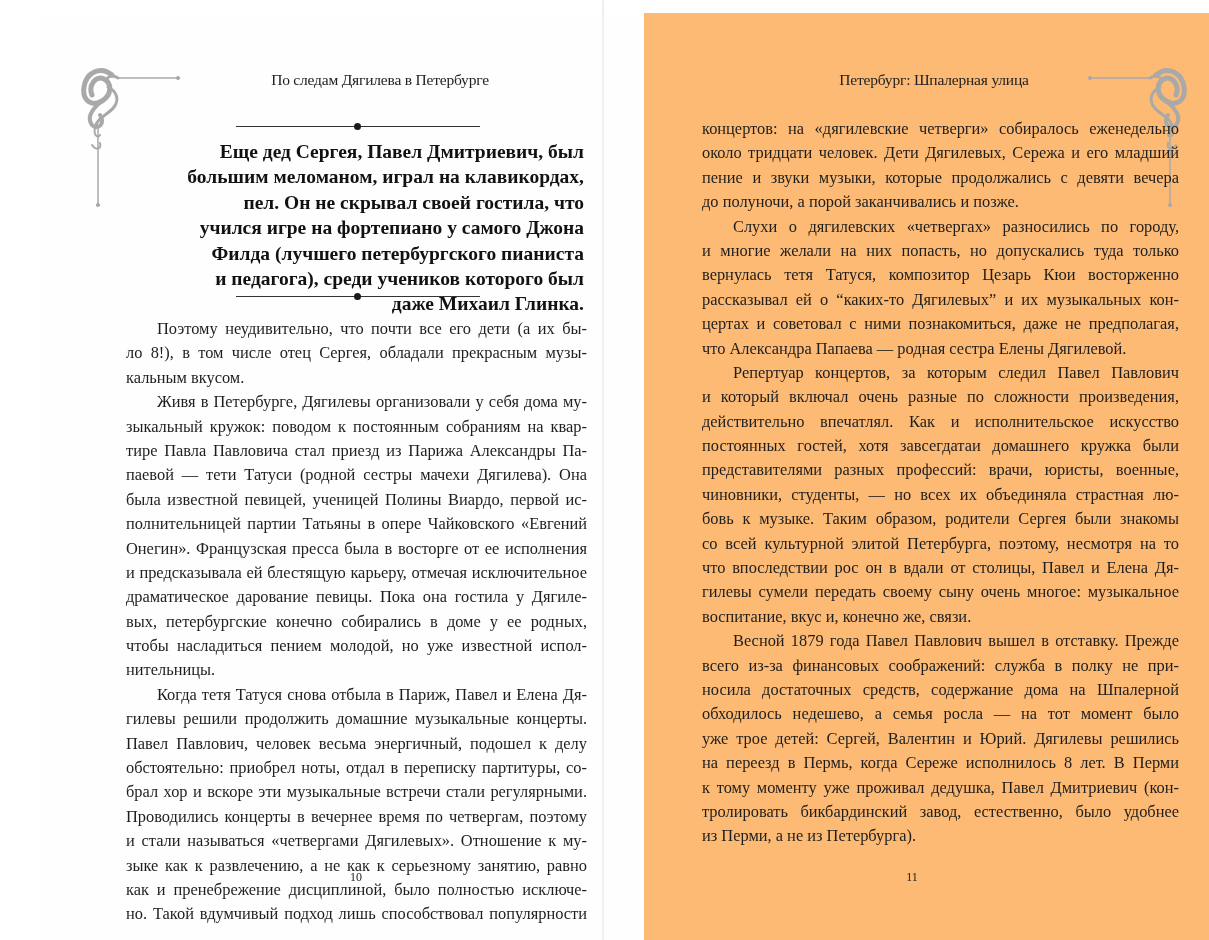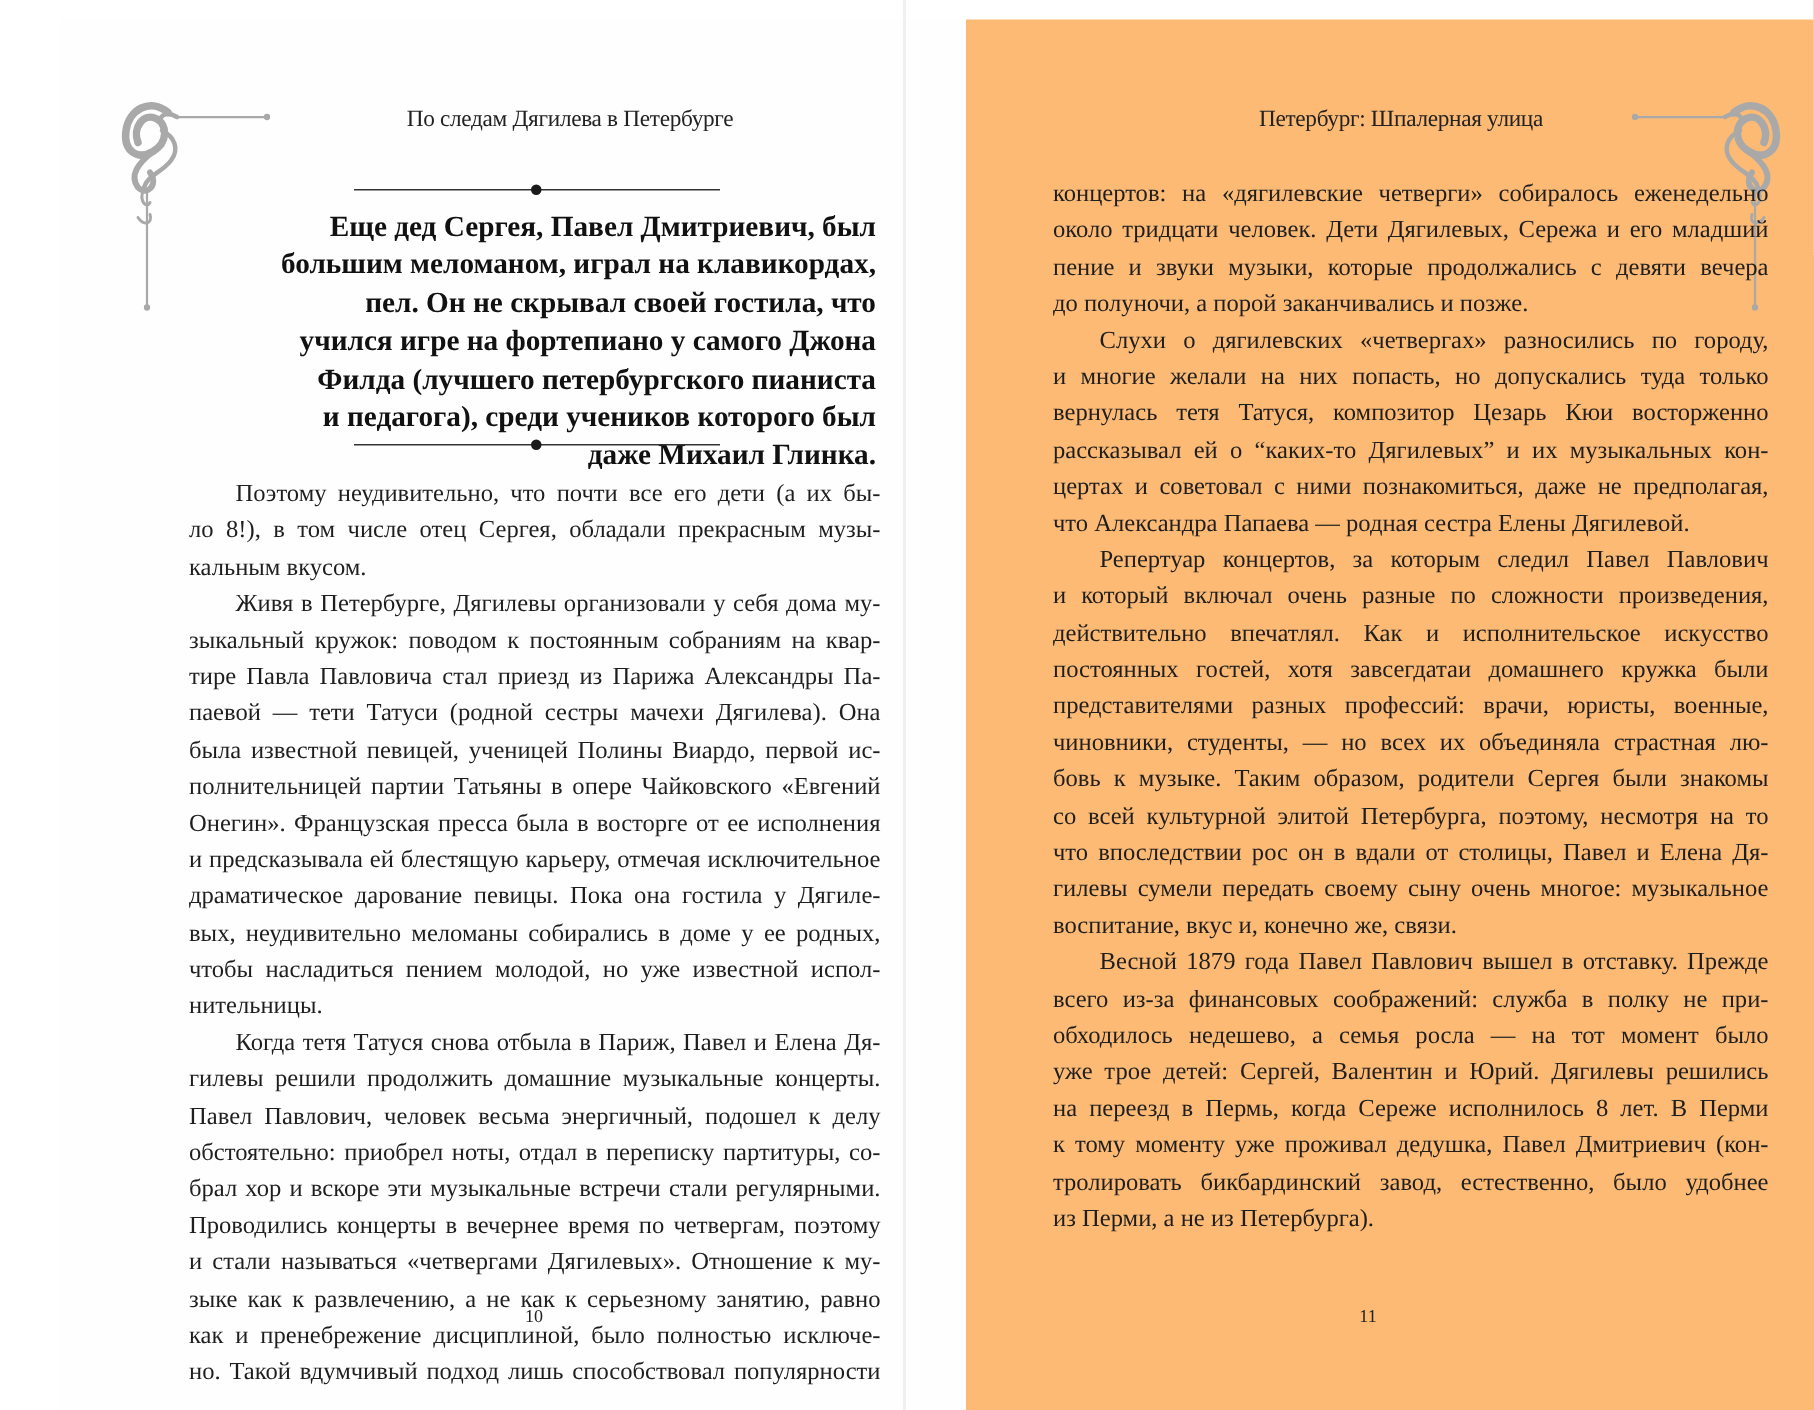--- a/index.html
+++ b/index.html
@@ -92,21 +92,21 @@
       <span class="line last">кальным вкусом.</span>
       <span class="line indent">Живя в Петербурге, Дягилевы организовали у себя дома му-</span>
       <span class="line">зыкальный кружок: поводом к постоянным собраниям на квар-</span>
       <span class="line">тире Павла Павловича стал приезд из Парижа Александры Па-</span>
       <span class="line">паевой — тети Татуси (родной сестры мачехи Дягилева). Она</span>
       <span class="line">была известной певицей, ученицей Полины Виардо, первой ис-</span>
       <span class="line">полнительницей партии Татьяны в опере Чайковского «Евгений</span>
       <span class="line">Онегин». Французская пресса была в восторге от ее исполнения</span>
       <span class="line">и предсказывала ей блестящую карьеру, отмечая исключительное</span>
       <span class="line">драматическое дарование певицы. Пока она гостила у Дягиле-</span>
-      <span class="line">вых, неудивительно меломаны собирались в доме у ее родных,</span>
+      <span class="line">вых, петербургские конечно собирались в доме у ее родных,</span>
       <span class="line">чтобы насладиться пением молодой, но уже известной испол-</span>
       <span class="line last">нительницы.</span>
       <span class="line indent">Когда тетя Татуся снова отбыла в Париж, Павел и Елена Дя-</span>
       <span class="line">гилевы решили продолжить домашние музыкальные концерты.</span>
       <span class="line">Павел Павлович, человек весьма энергичный, подошел к делу</span>
       <span class="line">обстоятельно: приобрел ноты, отдал в переписку партитуры, со-</span>
       <span class="line">брал хор и вскоре эти музыкальные встречи стали регулярными.</span>
       <span class="line">Проводились концерты в вечернее время по четвергам, поэтому</span>
       <span class="line">и стали называться «четвергами Дягилевых». Отношение к му-</span>
       <span class="line">зыке как к развлечению, а не как к серьезному занятию, равно</span>
@@ -154,20 +154,21 @@
       <span class="line">постоянных гостей, хотя завсегдатаи домашнего кружка были</span>
       <span class="line">представителями разных профессий: врачи, юристы, военные,</span>
       <span class="line">чиновники, студенты, — но всех их объединяла страстная лю-</span>
       <span class="line">бовь к музыке. Таким образом, родители Сергея были знакомы</span>
       <span class="line">со всей культурной элитой Петербурга, поэтому, несмотря на то</span>
       <span class="line">что впоследствии рос он в вдали от столицы, Павел и Елена Дя-</span>
       <span class="line">гилевы сумели передать своему сыну очень многое: музыкальное</span>
       <span class="line last">воспитание, вкус и, конечно же, связи.</span>
       <span class="line indent">Весной 1879 года Павел Павлович вышел в отставку. Прежде</span>
       <span class="line">всего из-за финансовых соображений: служба в полку не при-</span>
+      <span class="line">носила достаточных средств, содержание дома на Шпалерной</span>
       <span class="line">обходилось недешево, а семья росла — на тот момент было</span>
       <span class="line">уже трое детей: Сергей, Валентин и Юрий. Дягилевы решились</span>
       <span class="line">на переезд в Пермь, когда Сереже исполнилось 8 лет. В Перми</span>
       <span class="line">к тому моменту уже проживал дедушка, Павел Дмитриевич (кон-</span>
       <span class="line">тролировать бикбардинский завод, естественно, было удобнее</span>
       <span class="line last">из Перми, а не из Петербурга).</span>
     </div>
 
   <div class="folio">11</div>
 </div>

